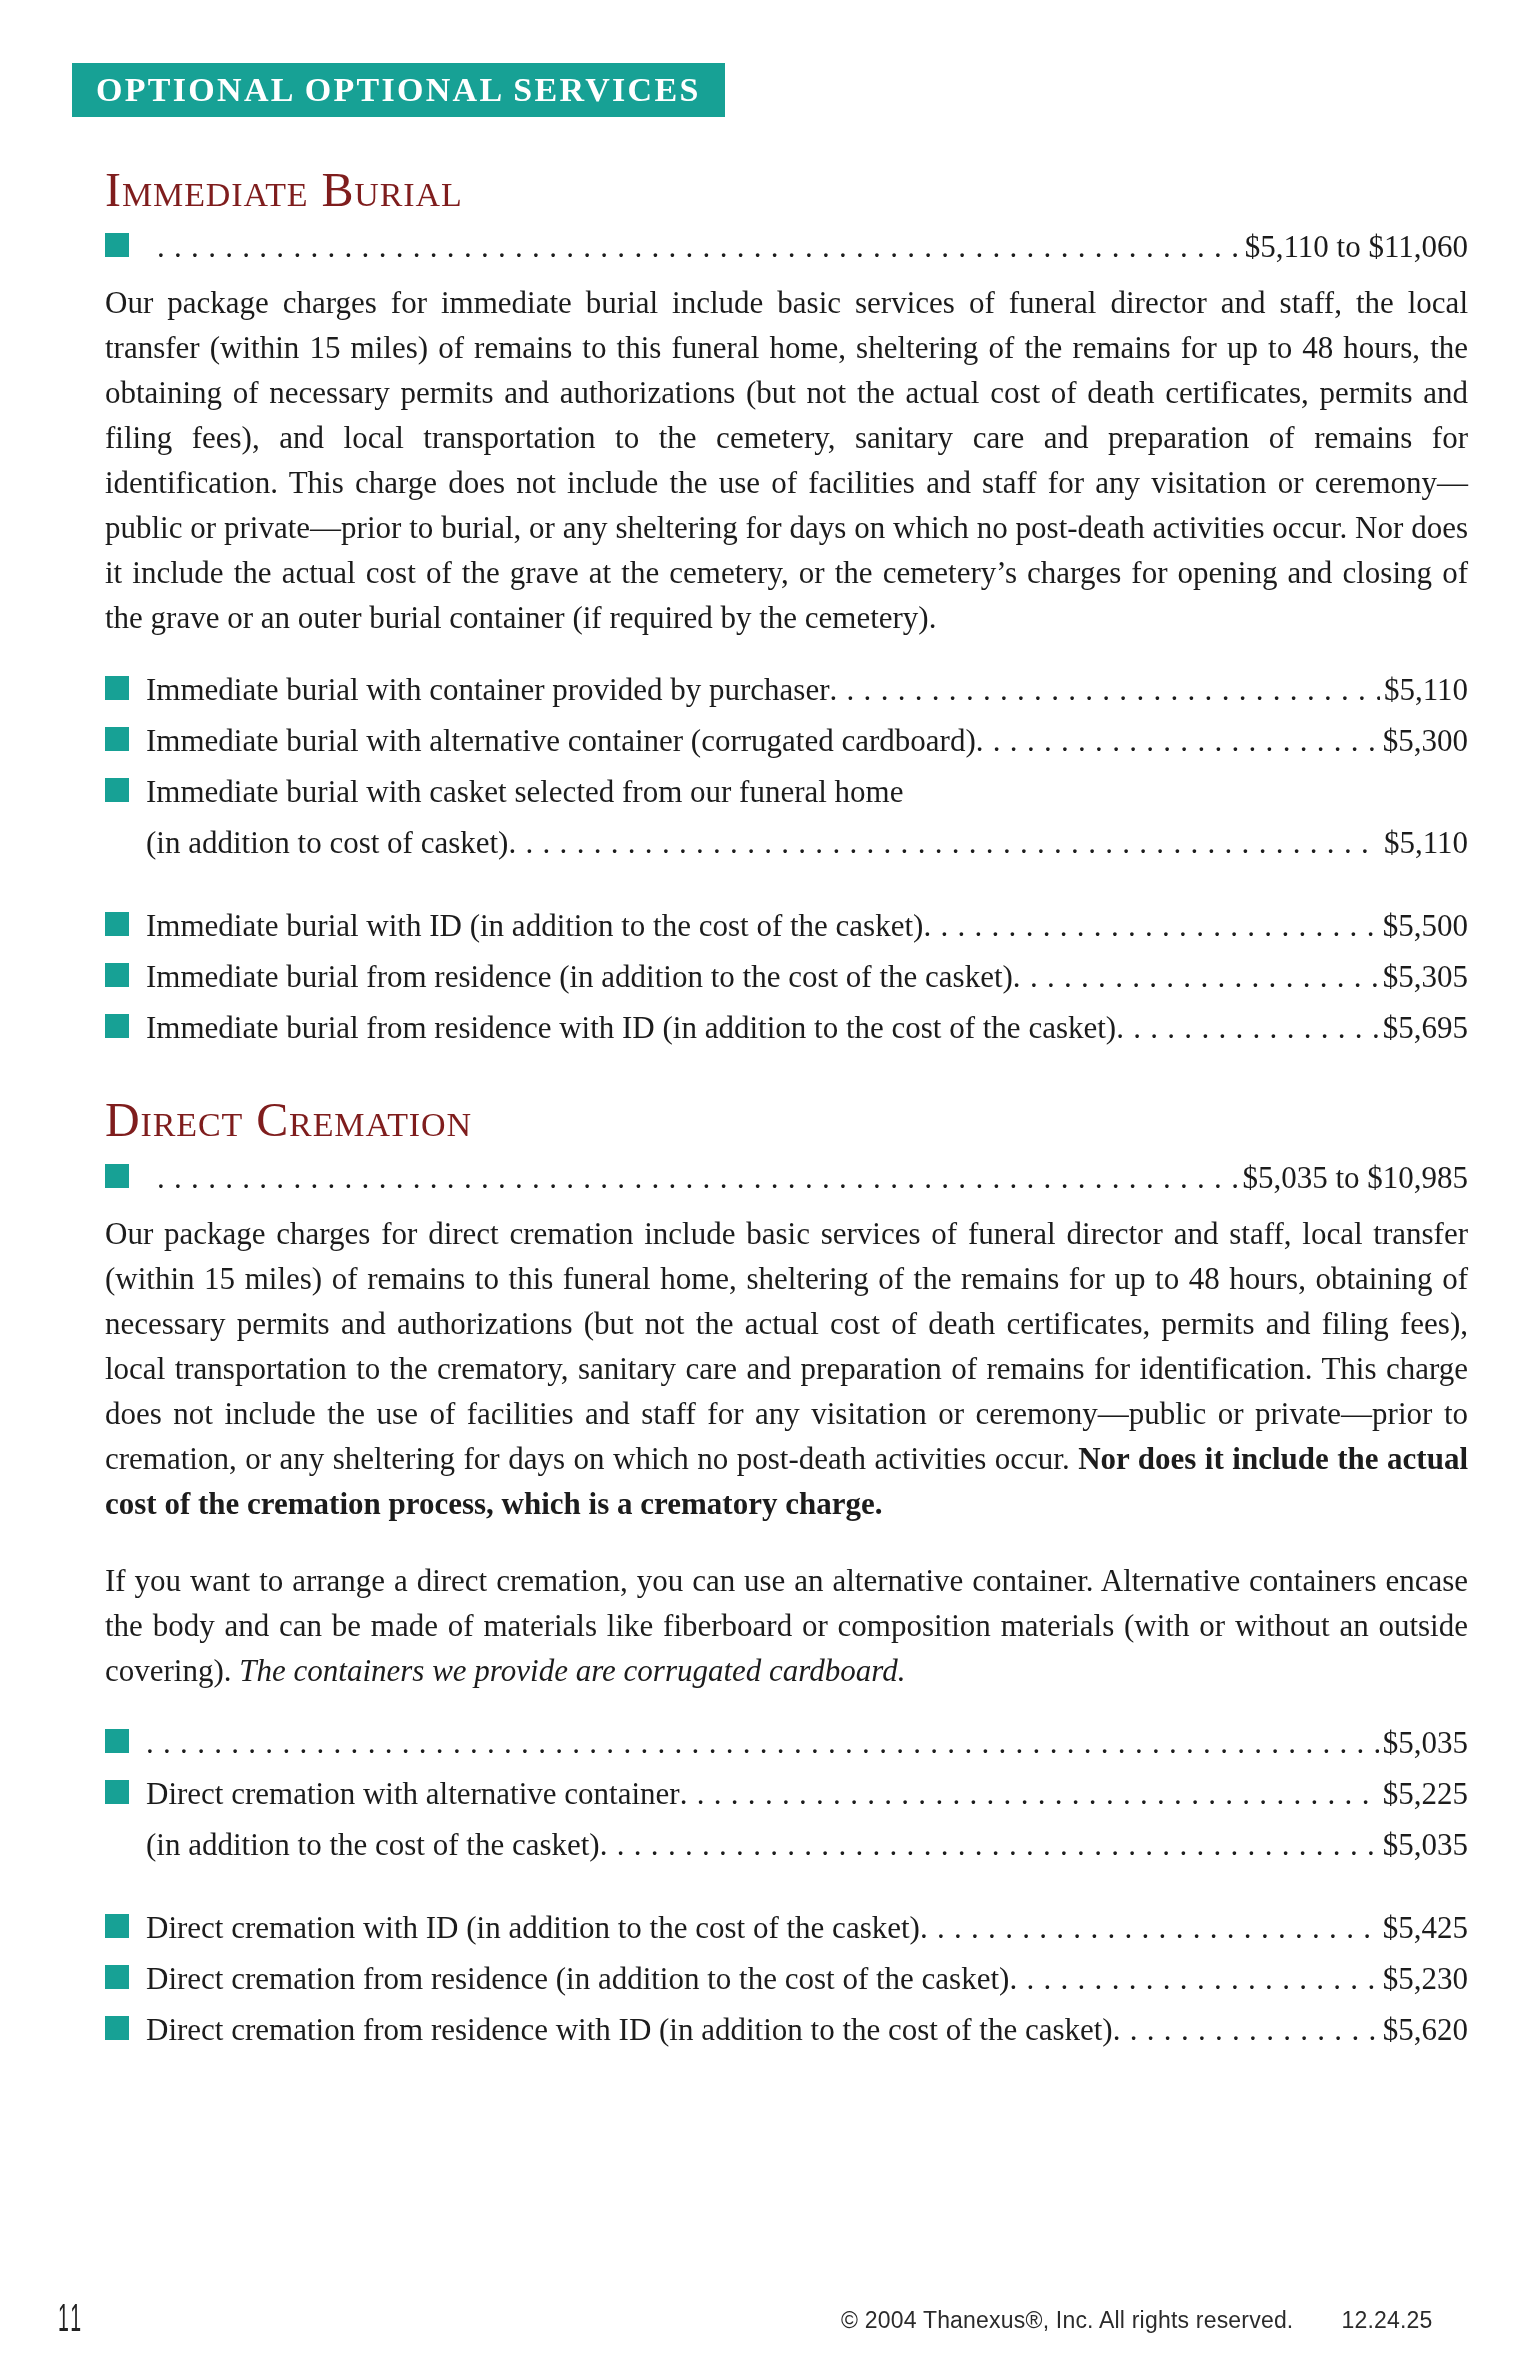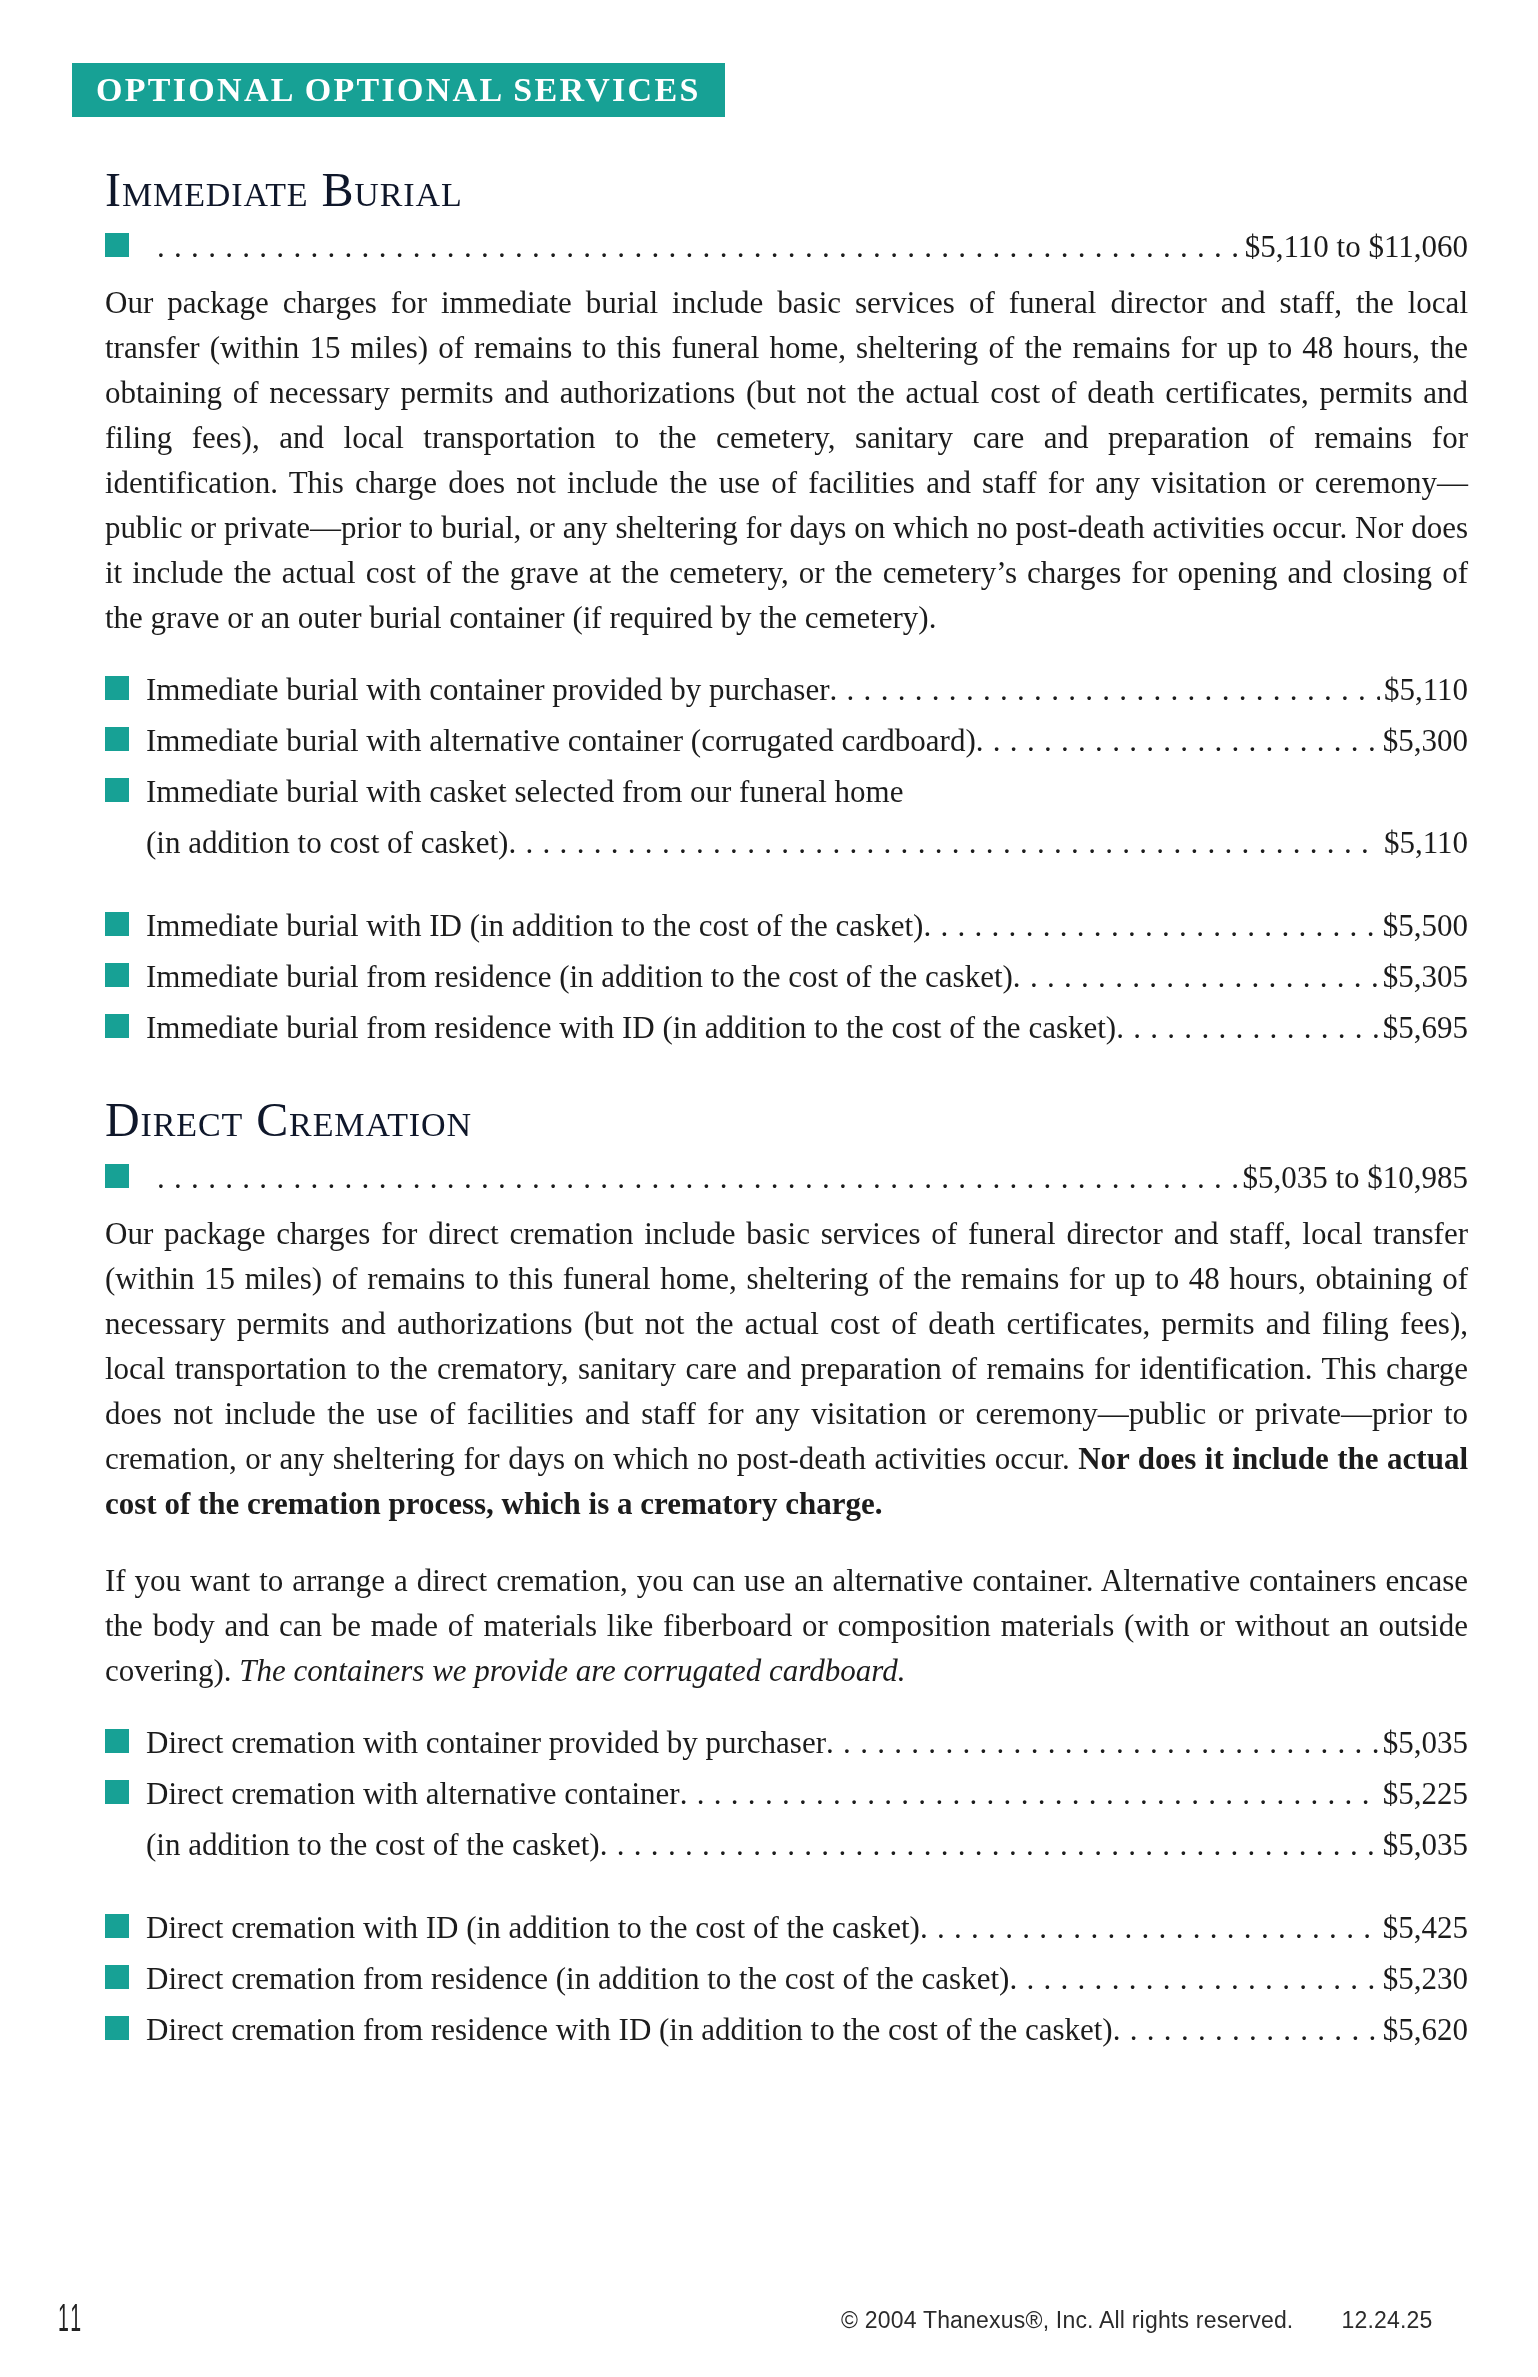--- a/index.html
+++ b/index.html
@@ -23,21 +23,21 @@
     letter-spacing: 2.3px;
     padding: 10.3px 24px 9.3px 24px;
     line-height: 1;
   }
   .content { margin: 0 70px 0 105px; }
   .section-title {
     font-size: 48px;
     font-variant: small-caps;
     font-weight: normal;
     letter-spacing: 0.9px;
-    color: #0f172a;
+    color: #7f1d1d;
     margin: 47px 0 0 0;
     line-height: 1.1;
   }
   .bullet {
     flex: none;
     width: 24px; height: 24px;
     background: var(--accent);
     display: inline-block;
   }
   .range-row {
@@ -161,21 +161,20 @@
     <span class="range-price">$5,035 to $10,985</span>
   </div>
 
   <p class="para"><span>Our package charges for direct cremation include basic services of funeral director and staff, local transfer (within 15 miles) of remains to this funeral home, sheltering of the remains for up to 48 hours, obtaining of necessary permits and authorizations (but not the actual cost of death certificates, permits and filing fees), local transportation to the crematory, sanitary care and preparation of remains for identification. This charge does not include the use of facilities and staff for any visitation or ceremony—public or private—prior to cremation, or any sheltering for days on which no post-death activities occur. </span><span class="b">Nor does it include the actual cost of the cremation process, which is a crematory charge.</span></p>
 
   <p class="para" style="margin-top:32px;"><span>If you want to arrange a direct cremation, you can use an alternative container. Alternative containers encase the body and can be made of materials like fiberboard or composition materials (with or without an outside covering). </span><span class="i">The containers we provide are corrugated cardboard.</span></p>
 
   <div class="items">
     <div class="item">
       <span class="bullet"></span>
-      <span class="itext">Direct cremation with container provided by purchaser</span>
       <span class="leader"></span>
       <span class="price">$5,035</span>
     </div>
     <div class="item">
       <span class="bullet"></span>
       <span class="itext">Direct cremation with alternative container</span>
       <span class="leader"></span>
       <span class="price">$5,225</span>
     </div>
     <div class="item item-two">

